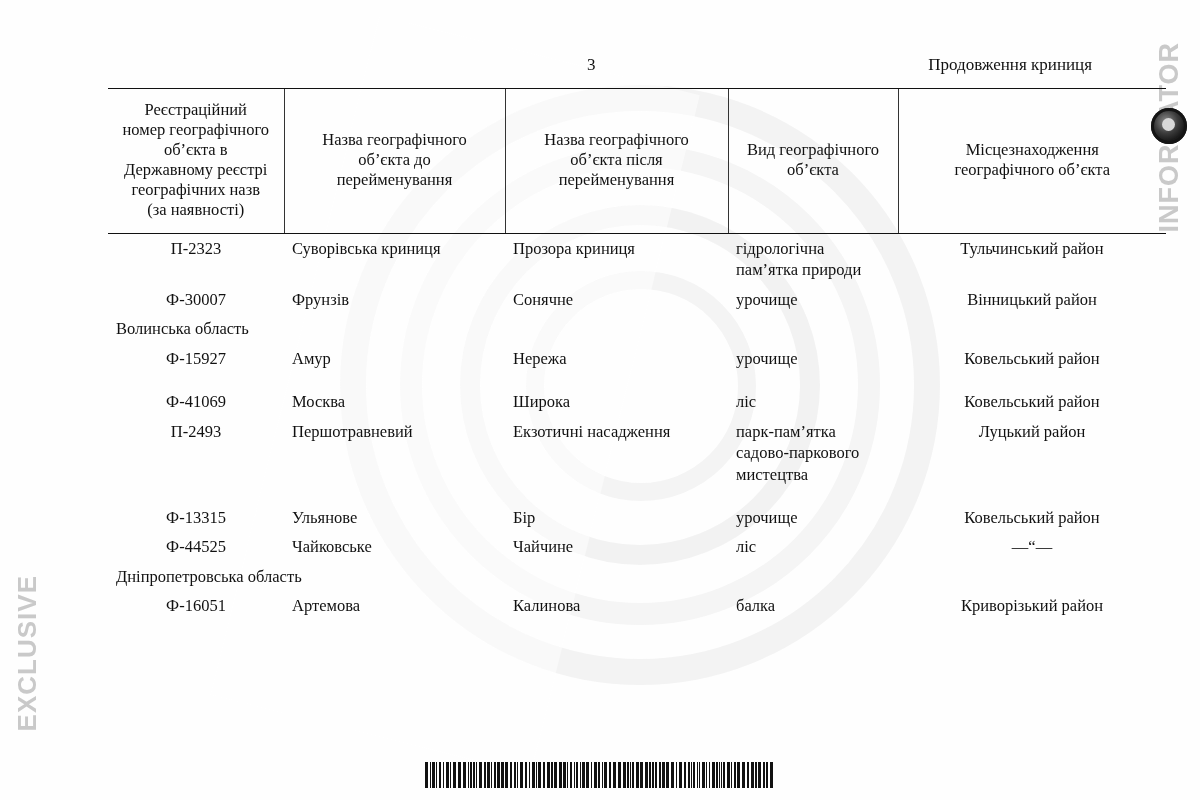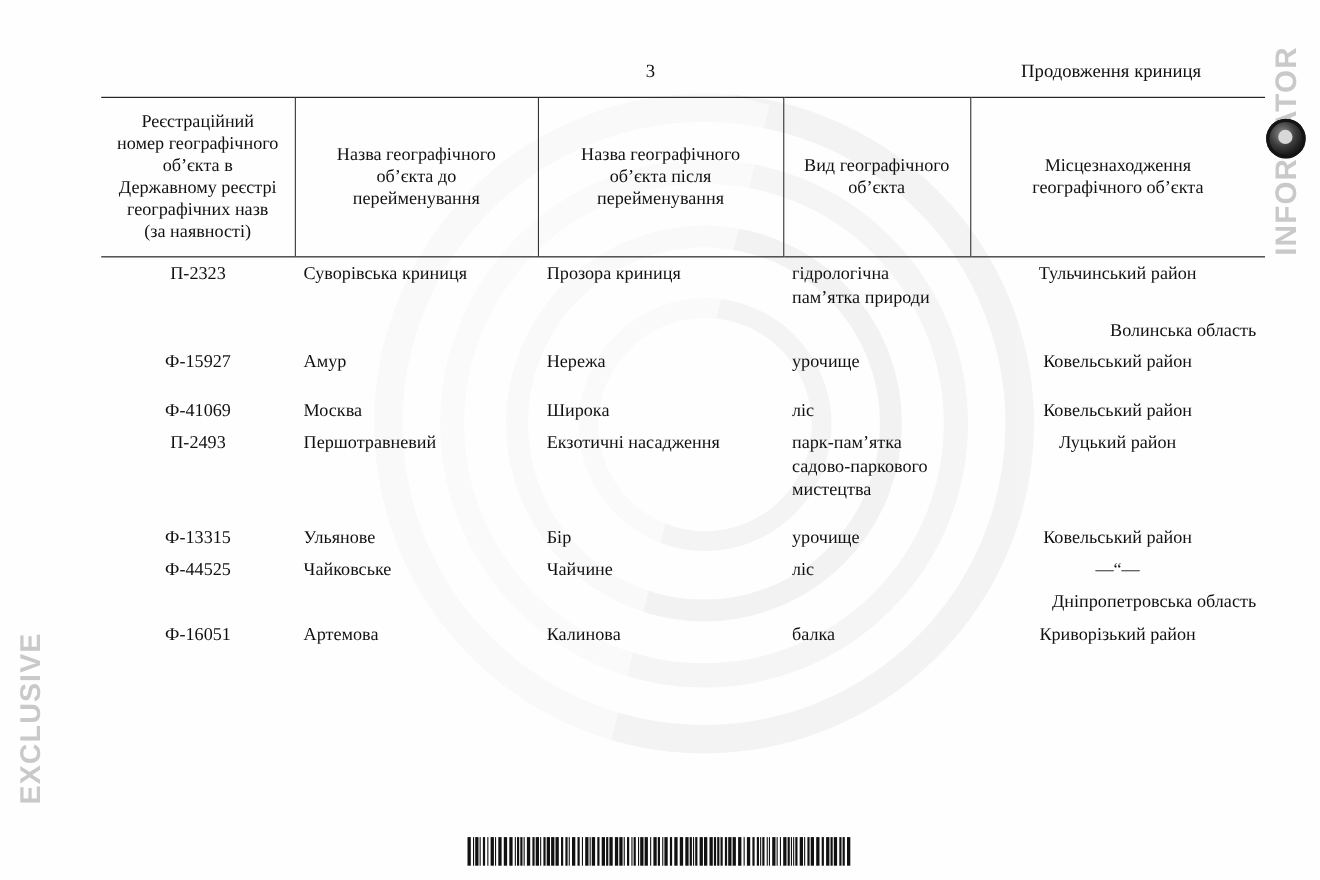--- a/index.html
+++ b/index.html
@@ -131,21 +131,21 @@
     position: absolute;
     right: 58px;
     top: 0;
     font-size: 17px;
     white-space: nowrap;
   }
 
   
   .tbl-wrap {
     position: absolute;
-    left: 92px;
+    left: 108px;
     top: 88px;
     width: 1058px;
     z-index: 3;
   }
   table.doc {
     width: 1058px;
     border-collapse: collapse;
     font-size: 16.5px;
   }
   table.doc thead th {
@@ -173,21 +173,21 @@
   .c-kind  { width: 170px; text-align: left; }
   .c-loc   { width: 268px; text-align: center; }
 
   tr.region td {
     text-align: center;
     padding-top: 6px;
     padding-bottom: 6px;
   }
   tr.region .region-name {
     display: block;
-    text-align: right;
+    text-align: left;
   }
   tr.spacer td { height: 14px; padding: 0; }
   .ditto { letter-spacing: 0; }
 
   
   .footer {
     position: absolute;
     left: 0;
     top: 748px;
     width: 1200px;
@@ -275,20 +275,27 @@
         </tr>
       </thead>
       <tbody id="tbody">
           <tr>
             <td class="c-reg">П-2323</td>
             <td class="c-old">Суворівська криниця</td>
             <td class="c-new">Прозора криниця</td>
             <td class="c-kind">гідрологічна пам’ятка природи</td>
             <td class="c-loc">Тульчинський район</td>
           </tr>
+          <tr>
+            <td class="c-reg">Ф-30007</td>
+            <td class="c-old">Фрунзів</td>
+            <td class="c-new">Сонячне</td>
+            <td class="c-kind">урочище</td>
+            <td class="c-loc">Вінницький район</td>
+          </tr>
           <tr class="region">
             <td colspan="5">
               <span class="region-name">Волинська область</span>
             </td>
           </tr>
           <tr>
             <td class="c-reg">Ф-15927</td>
             <td class="c-old">Амур</td>
             <td class="c-new">Нережа</td>
             <td class="c-kind">урочище</td>

